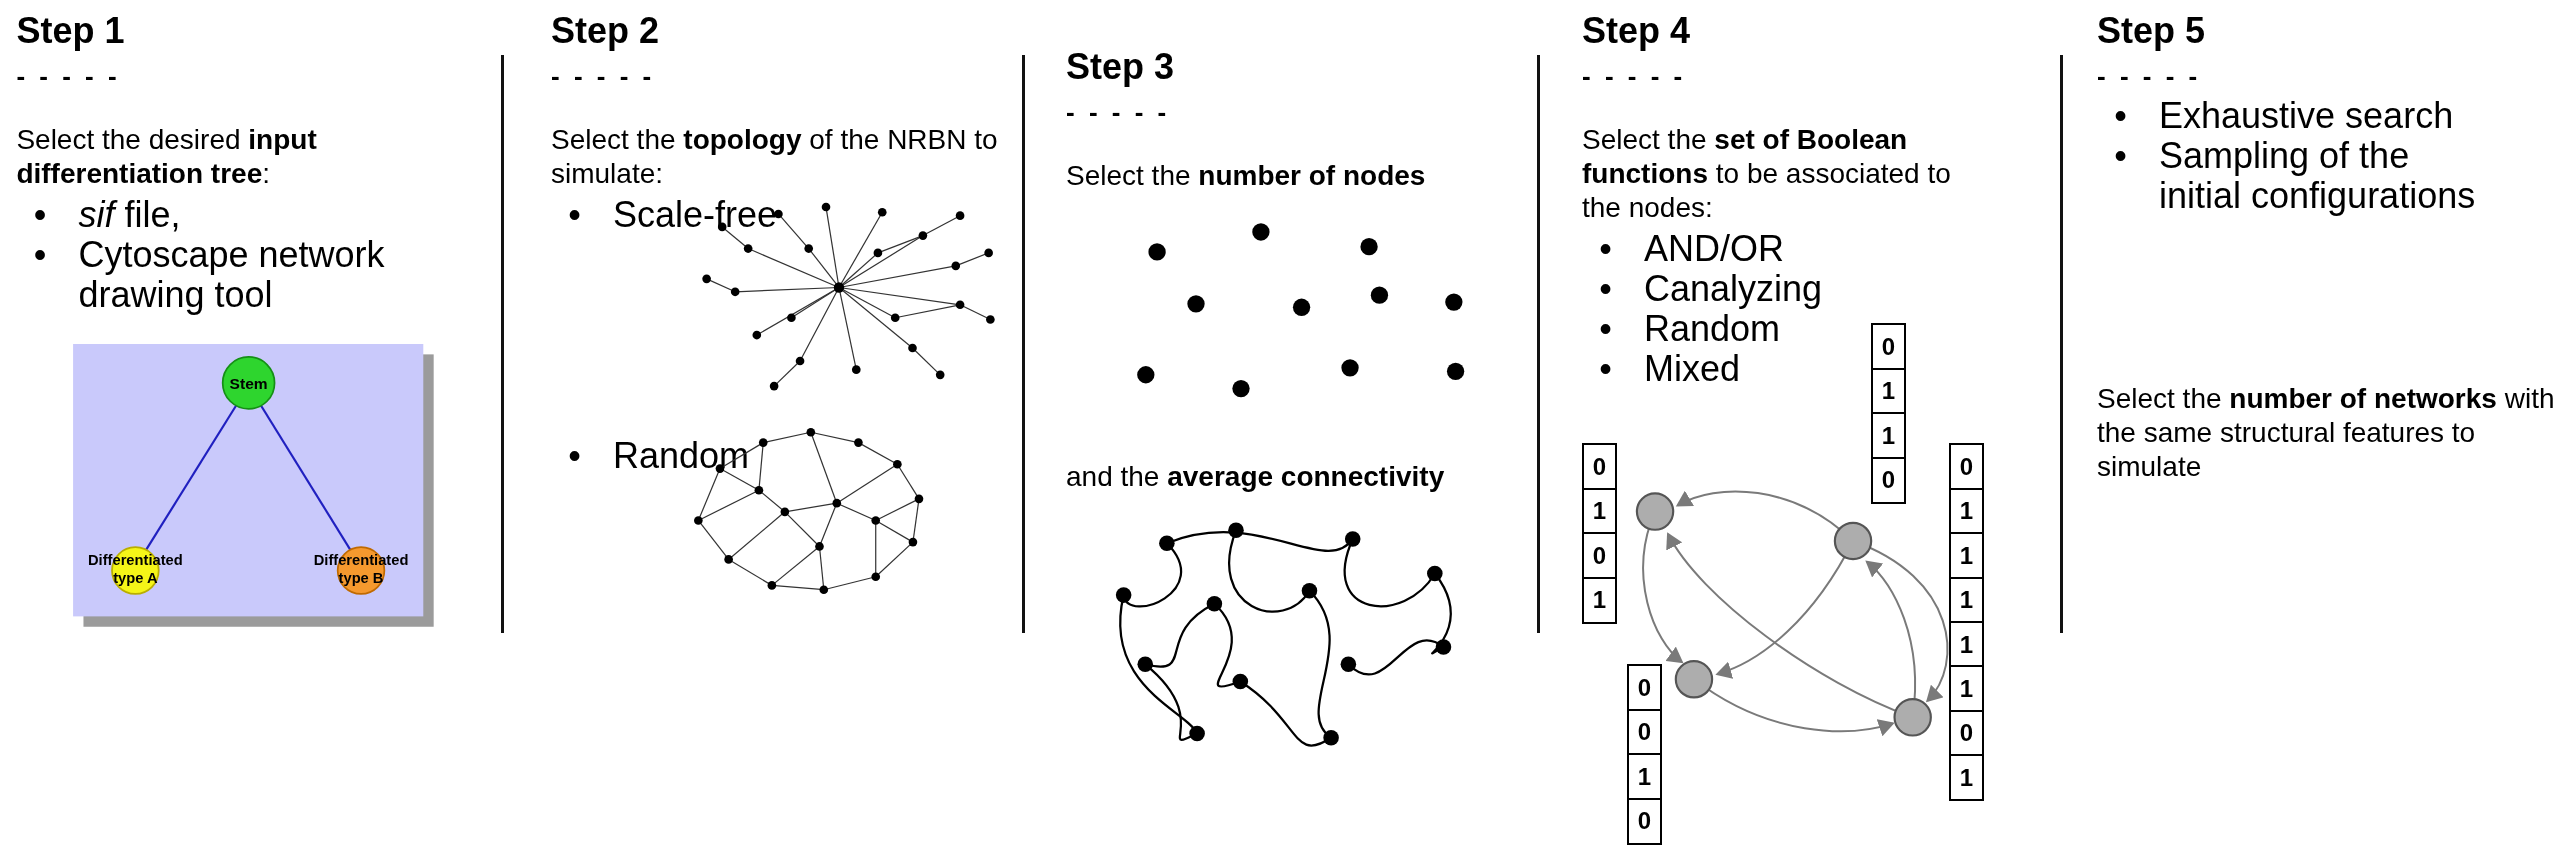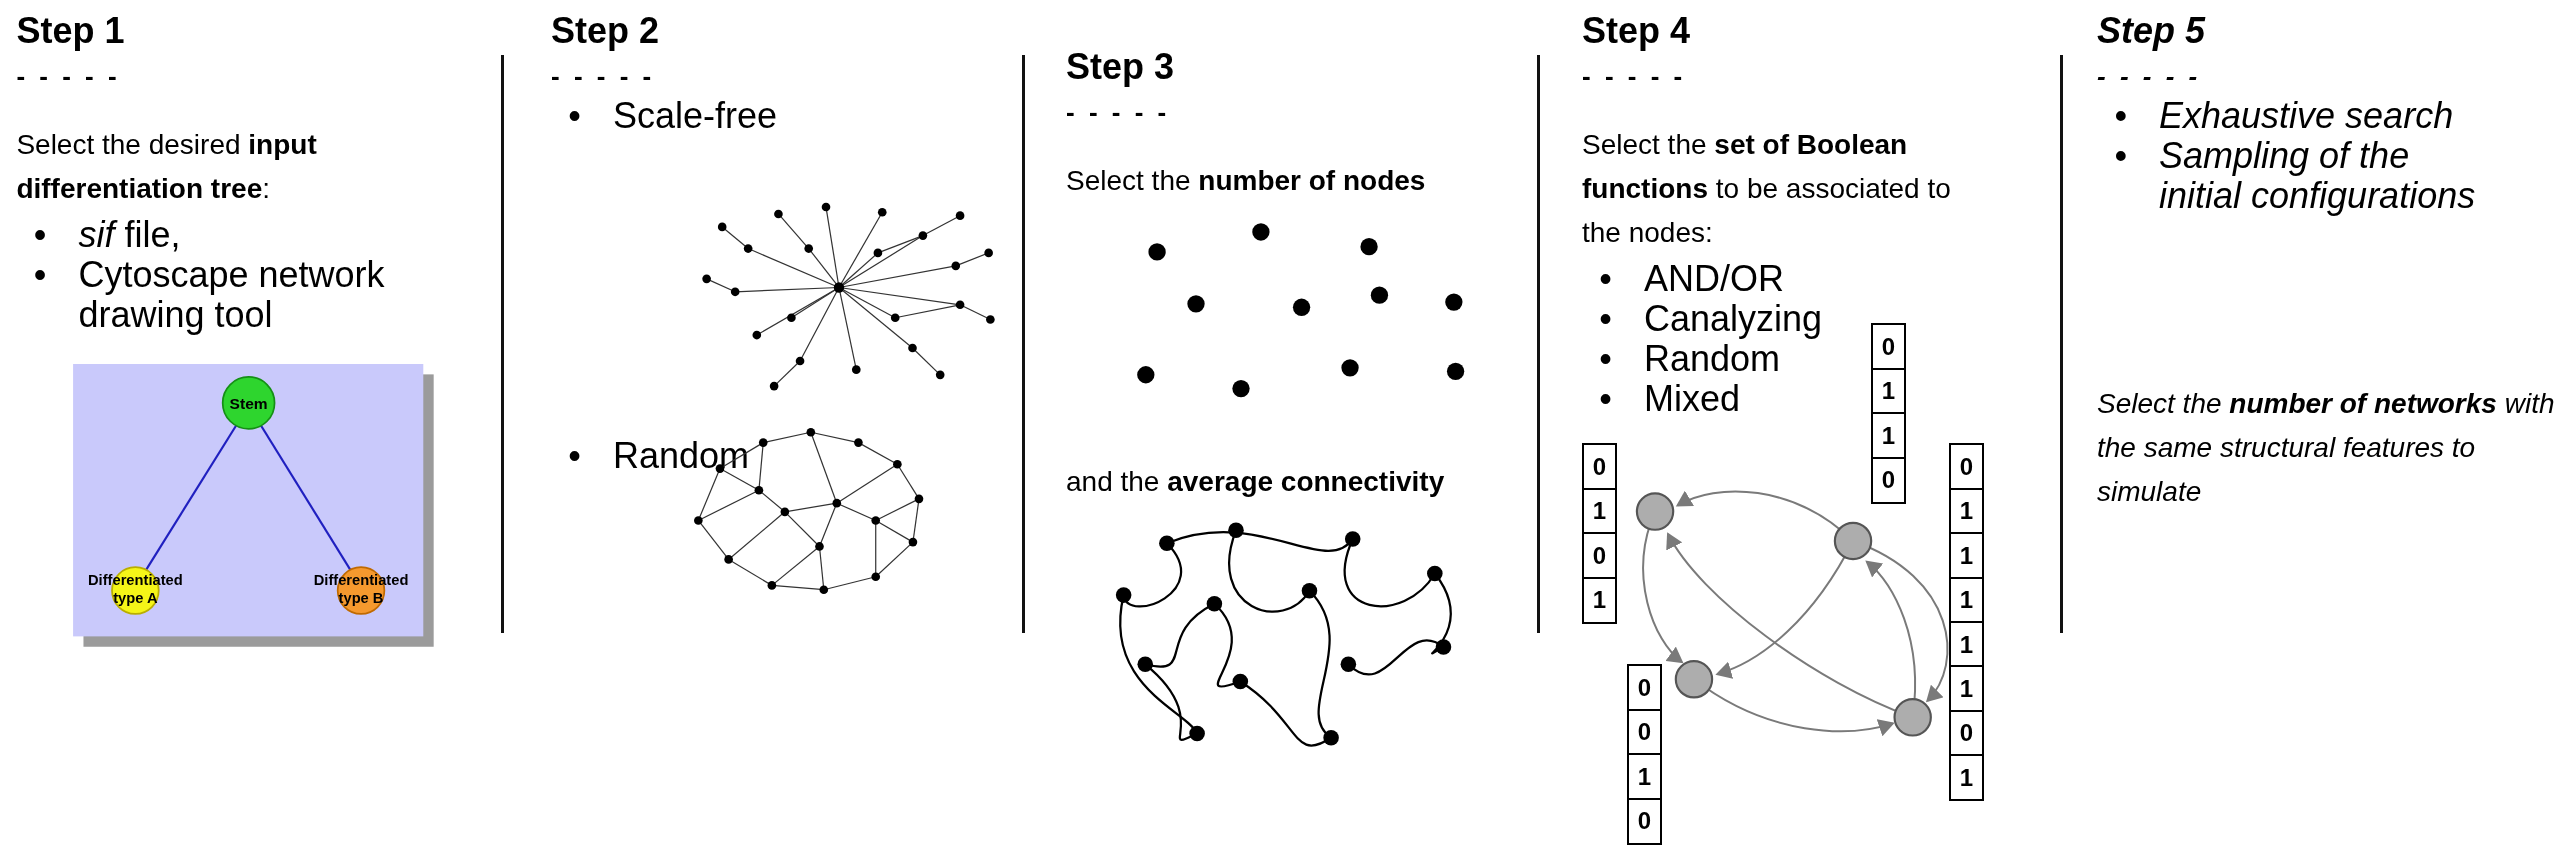--- a/index.html
+++ b/index.html
@@ -4,21 +4,21 @@
 <style>
   html, body { margin:0; padding:0; }
   body {
     width:2576px; height:851px; position:relative; overflow:hidden;
     background:#ffffff; color:#000;
     font-family:"Liberation Sans", sans-serif;
   }
   .col { position:absolute; top:10.4px; }
   .step-title { font-size:36px; font-weight:bold; margin:0; }
   .dashes { font-size:26px; font-weight:bold; letter-spacing:3.5px; margin-top:8.7px; }
-  .para { font-size:28px; line-height:44px; margin:31px 0 0 0; }
+  .para { font-size:28px; line-height:34px; margin:31px 0 0 0; }
   .para b { font-weight:bold; }
   ul.bullets { list-style:none; margin:3.5px 0 0 0; padding:0; font-size:36px; line-height:40px; }
   ul.bullets li { position:relative; padding-left:62px; }
   ul.bullets li::before { content:"\2022"; position:absolute; left:17.3px; }
   .divider { position:absolute; top:55px; height:578px; width:2.6px; background:#111; }
   .abs { position:absolute; }
   
   .btable { position:absolute; z-index:5; }
   .bcell {
     width:31px; height:43px; border:2.6px solid #000; margin-top:-2.6px;
@@ -57,20 +57,21 @@
     <text x="333" y="256" text-anchor="middle" class="tree-leaf-label">Differentiated</text>
     <text x="333" y="276" text-anchor="middle" class="tree-leaf-label">type B</text>
   </svg>
 </div>
 
 <div class="divider" style="left:501px;"></div>
 
 <div class="col" style="left:551px; width:474px; height:831px;">
   <h2 class="step-title">Step 2</h2>
   <div class="dashes">- - - - -</div>
+  <p class="para"><span>Select the </span><b>topology</b><span> of the NRBN to simulate:</span></p>
   <ul class="bullets">
     <li>Scale-free</li>
   </ul>
 
   <svg class="abs" style="left:145px; top:178px;" width="305" height="218" viewBox="0 0 352 252">
     <g stroke="#333" stroke-width="1.4">
       <line x1="165" y1="115" x2="150" y2="22"></line>
         <line x1="165" y1="115" x2="215" y2="28"></line>
       <line x1="165" y1="115" x2="262" y2="55"></line>
         <line x1="165" y1="115" x2="60" y2="70"></line>
@@ -303,21 +304,21 @@
     <div class="bcell">1</div>
     <div class="bcell">1</div>
     <div class="bcell">1</div>
     <div class="bcell">0</div>
     <div class="bcell">1</div>
   </div>
 </div>
 
 <div class="divider" style="left:2060px;"></div>
 
-<div class="col" style="left:2097px; width:474px; height:831px;font-style:italic;">
+<div class="col" style="left:2097px; width:474px; height:831px;">
   <h2 class="step-title">Step 5</h2>
   <div class="dashes">- - - - -</div>
   <ul class="bullets">
     <li>Exhaustive search</li>
     <li style="width:337px;">Sampling of the initial configurations</li>
   </ul>
 
   <p class="para abs" style="top:372px; margin:0; width:467px;"><span>Select the </span><b>number of networks</b><span> with the same structural features to simulate</span></p>
 </div>
 

